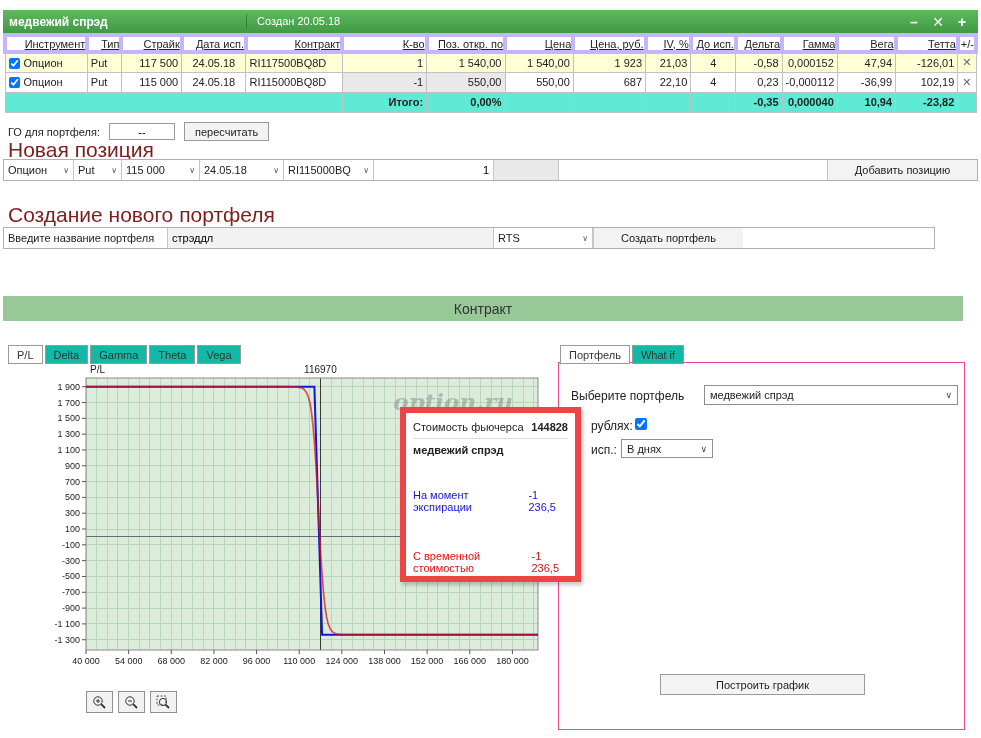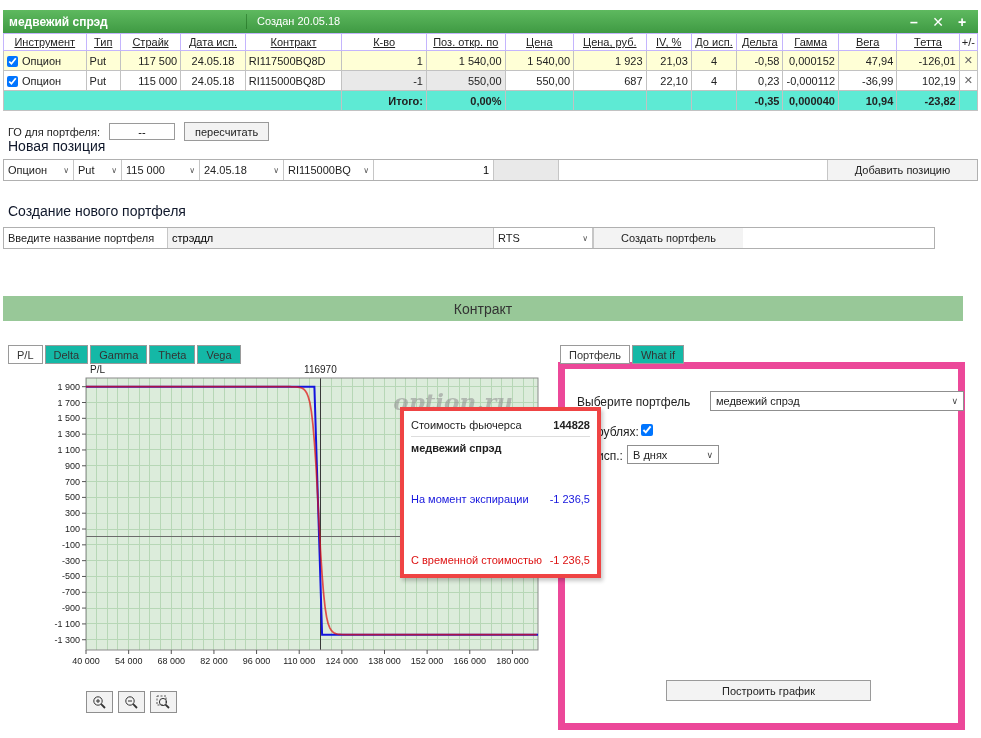--- a/index.html
+++ b/index.html
@@ -8,39 +8,39 @@
 
   
   #portfolio-window { position:absolute; left:3px; top:10px; width:975px; }
   .title-bar { height:23px; background:linear-gradient(#5eb95f,#3f9a43); display:flex; align-items:center; color:#fff; }
   .title-bar .title { font-weight:bold; font-size:12px; padding-left:6px; }
   .title-bar .created { margin-left:0; position:absolute; left:243px; font-size:11px; border-left:1px solid rgba(0,70,0,.35); padding-left:10px; height:15px; line-height:15px; }
   .win-buttons { margin-left:auto; display:flex; padding-right:4px; }
   .win-btn { width:24px; text-align:center; font-weight:bold; font-size:14px; cursor:pointer; }
 
   #pos-table { border-collapse:collapse; width:975px; table-layout:fixed; background:#fff; }
-  #pos-table th { font-weight:normal; text-decoration:underline; border:1px solid #c4b5fd; height:17px; font-size:11px; white-space:nowrap; overflow:hidden; }
+  #pos-table th { font-weight:normal; text-decoration:underline; border:4px solid #c4b5fd; height:17px; font-size:11px; white-space:nowrap; overflow:hidden;text-align:right; }
   #pos-table th.no-underline { text-decoration:none; }
   #pos-table td { border:1px solid #c2c2c2; height:20px; padding:0 3px; font-size:11px; white-space:nowrap; overflow:hidden; }
   #pos-table td.num { text-align:right; }
   #pos-table td.ctr { text-align:center; }
   #pos-table td.remove { color:#666; font-weight:bold; text-align:center; cursor:pointer; padding:0; }
   tr.row-yellow td { background:#ffffd6; }
   tr.row-white td { background:#fff; }
   tr.row-white td.cell-input { background:#e9e9e9; }
   #pos-table td input[type=checkbox] { vertical-align:-2px; margin-right:4px; width:11px; height:11px; }
   .total-row td { border:none; height:16px; font-weight:bold; background:#5eead4; }
   .total-row td.bordered { border:1px solid #c2c2c2; }
 
   
   #margin-row { position:absolute; left:8px; top:122px; display:flex; align-items:center; gap:9px; }
   #margin-input { width:66px; height:17px; border:1px solid #9a9a9a; text-align:center; font-size:11px; background:#fff; }
   button.std { border:1px solid #9a9a9a; background:#f3f3f3; height:19px; font-size:11px; padding:0 10px; cursor:pointer; font-family:inherit; color:#222; }
 
-  .heading { position:absolute; font-size:14px; color:#0f172a; }
+  .heading { position:absolute; font-size:21px; color:#7f1d1d; }
   #new-pos-heading { left:8px; top:138px; }
   #new-portfolio-heading { left:8px; top:203px; }
 
   
   .strip { position:absolute; display:flex; align-items:stretch; border:1px solid #b0b0b0; height:22px; background:#fff; }
   #new-pos-strip { left:3px; top:159px; width:975px; }
   #create-strip { left:3px; top:227px; width:932px; }
   .strip-cell { border-right:1px solid #c6c6c6; display:flex; align-items:center; padding:0 4px; font-size:11px; background:#fff; }
   .strip-cell .arrow { margin-left:auto; font-size:8px; color:#555; padding-left:4px; }
   .strip-input { border:none; border-right:1px solid #c6c6c6; font-size:11px; padding:0 4px; font-family:inherit; }
@@ -57,29 +57,29 @@
   .tab { border:1px solid #9a9a9a; padding:0 8px; font-size:11px; background:#14b8a6; display:flex; align-items:center; cursor:pointer; color:#333; }
   .tab.active { background:#fff; }
 
   
   #chart-wrap { position:absolute; left:8px; top:364px; width:537px; height:322px; }
   #chart-svg { font-family:"Liberation Sans","DejaVu Sans",sans-serif; }
   #zoom-row { position:absolute; left:86px; top:691px; display:flex; gap:5px; }
   .zoom-btn { width:27px; height:22px; border:1px solid #8f8f8f; background:#f2f2f2; display:flex; align-items:center; justify-content:center; cursor:pointer; padding:0; }
 
   
-  #right-box { position:absolute; left:558px; top:362px; width:407px; height:368px; border:7px solid #ec4899; background:#fff; }
+  #right-box { position:absolute; left:558px; top:362px; width:407px; height:368px; border:1px solid #ec4899; background:#fff; }
   #right-box .lbl { position:absolute; font-size:12px; color:#222; }
   .cselect { position:absolute; background:#fff; border:1px solid #8f8f8f; display:flex; align-items:center; font-size:11px; padding:0 5px; cursor:pointer; }
   .cselect .arrow { margin-left:auto; font-size:9px; color:#444; padding-left:5px; }
   #rp-build { position:absolute; left:101px; top:311px; width:205px; height:21px; display:flex; align-items:center; justify-content:center; }
   #rp-rub-check { position:absolute; left:76px; top:55px; width:12px; height:12px; }
 
   
-  #tooltip { position:absolute; left:400px; top:407px; width:201px; background:#fff; border:4px solid #ef4444; box-shadow:2px 3px 4px rgba(0,0,0,.22); padding:5px 7px 6px 7px; font-size:11px; z-index:10; }
+  #tooltip { position:absolute; left:400px; top:407px; width:181px; background:#fff; border:6px solid #ef4444; box-shadow:2px 3px 4px rgba(0,0,0,.22); padding:5px 7px 6px 7px; font-size:11px; z-index:10; }
   .tt-row { display:flex; justify-content:space-between; align-items:center; height:17px; }
   .tt-sep { border-top:1px solid #ddd; margin:3px 0 2px 0; }
   .tt-bold { font-weight:bold; }
   .tt-blue { color:#1515dd;margin-top:34px; }
   .tt-red { color:#dd1111;margin-top:44px; }
 </style>
 </head>
 <body>
 
 <div id="portfolio-window">

